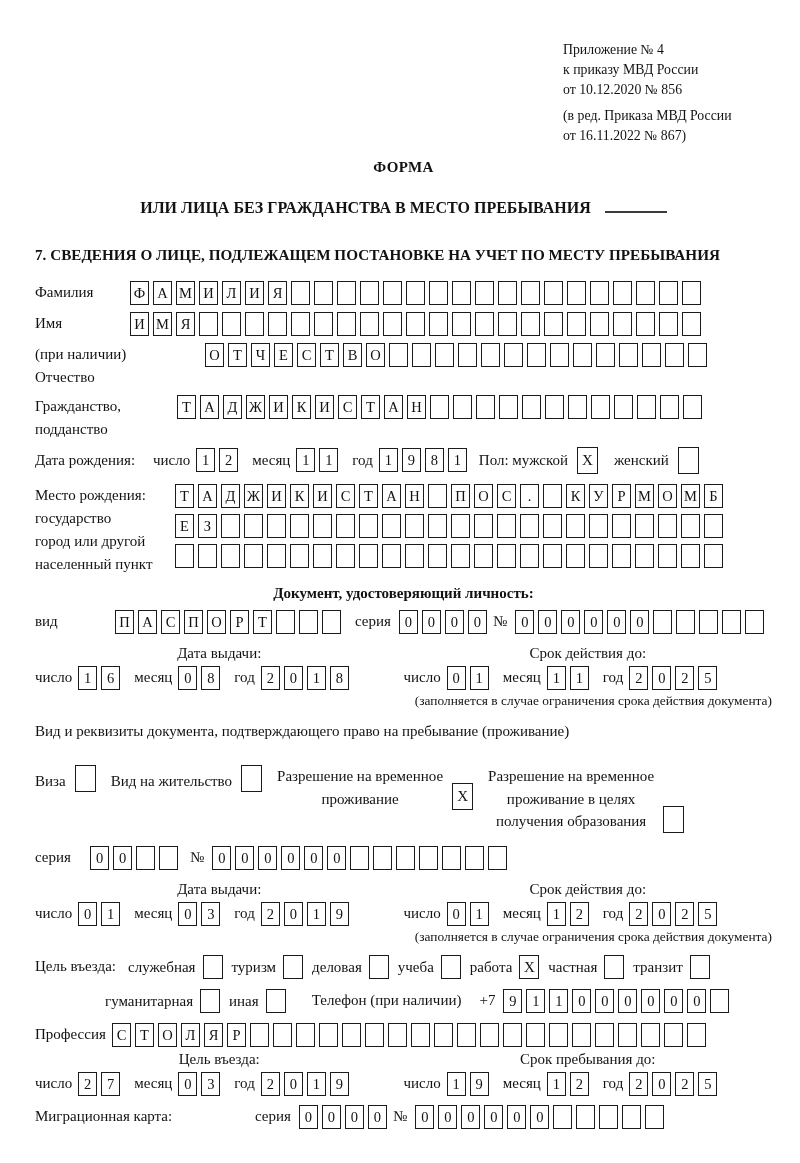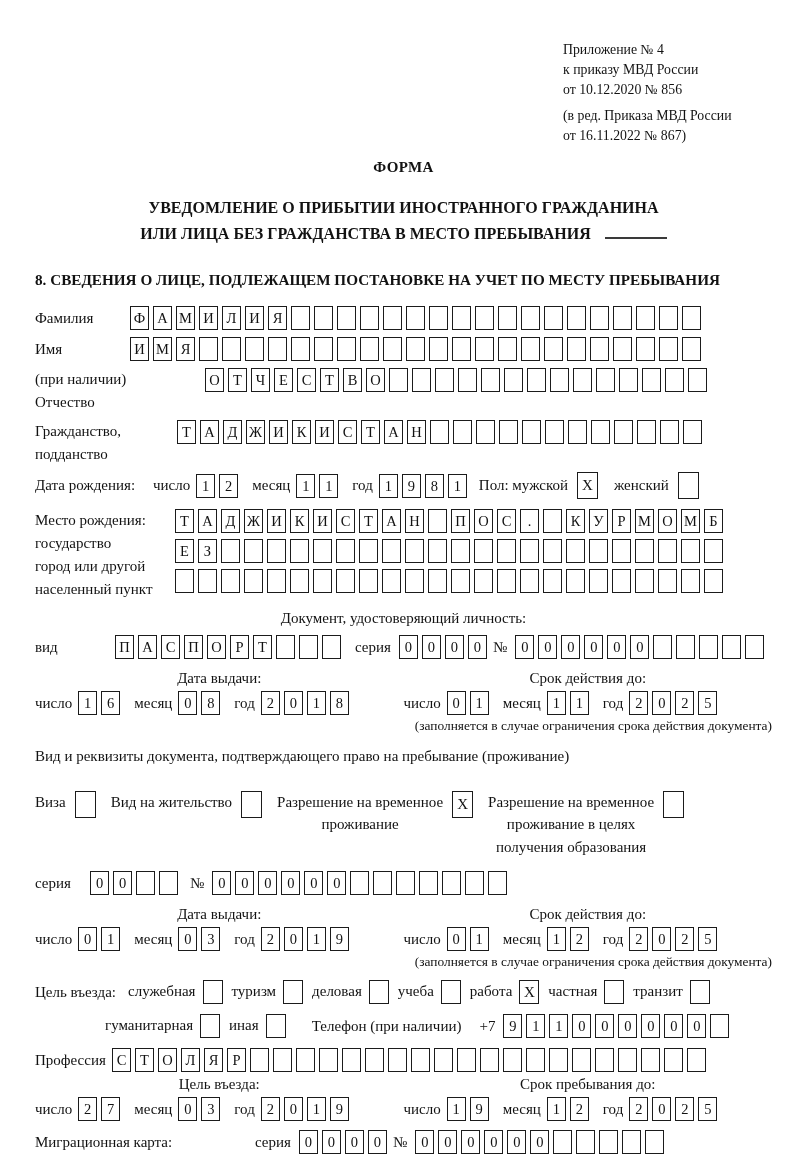--- a/index.html
+++ b/index.html
@@ -26,36 +26,36 @@
   .cbox{display:inline-block;flex:none;width:21px;height:27px;border:1.8px solid #1b1b1b;
         text-align:center;line-height:25px;font-size:15px;margin-left:9px;background:#fff}
   .lbl{flex:none}
   .w95{width:95px}.w170{width:170px}.w142{width:142px}.w140{width:140px}.w73{width:73px}.w80{width:80px}
 
   
   .stack{display:flex;align-items:flex-start;margin-bottom:6px}
   .stack .labels{flex:none;line-height:23px}
   .stack .rows .row{margin-bottom:6px}
 
-  .center-bold{text-align:center;font-weight:normal;font-size:15px;margin:9px 0 8px}
+  .center-bold{text-align:center;font-weight:bold;font-size:15px;margin:9px 0 8px}
 
   
   .datepair{display:flex;margin-bottom:3px}
   .datecol{flex:0 0 50%}
   .datecol.right{flex:1}
   .dhead{text-align:center;margin-bottom:4px}
   .drow{display:flex;align-items:center}
   .dlabel{flex:none;margin-right:6px}
   .dlabel.mid{margin-left:10px}
   .note{font-size:13.4px}
   .note-r{text-align:right;margin:1px 0 10px}
 
   
   .opts{display:flex;align-items:flex-start}
-  .opts .opt{display:inline-flex;align-items:flex-start;margin-right:15px}
+  .opts .opt{display:inline-flex;align-items:flex-end;margin-right:15px}
   .opts .opt:last-child{margin-right:0}
   .opt-label{white-space:pre-line;text-align:center;line-height:1.5}
   .opts-sm .opt{margin-right:9px}
   .opts-sm .cbox{width:20px;height:24px;line-height:22px;margin-left:7px}
   .opts-sm .opt-label{white-space:nowrap;text-align:left}
 
   .intro{margin:3px 0 21px;line-height:1.7}
   .indent{margin-left:70px}
   .phone-prefix{margin:0 8px 0 18px;flex:none}
 </style>
@@ -68,25 +68,24 @@
     <div>Приложение № 4</div>
     <div>к приказу МВД России</div>
     <div>от 10.12.2020 № 856</div>
     <div class="gap">(в ред. Приказа МВД России</div>
     <div>от 16.11.2022 № 867)</div>
   </div>
 
   <div class="forma">ФОРМА</div>
 
   <div class="title">
-    <div>УВЕДОМЛЕНИЕ О ПРИБЫТИИ ИНОСТРАННОГО ГРАЖДАНИНА</div>
     <div><span>ИЛИ ЛИЦА БЕЗ ГРАЖДАНСТВА В МЕСТО ПРЕБЫВАНИЯ</span><span class="tline"></span></div>
   </div>
 
-  <div class="sec">8. СВЕДЕНИЯ О ЛИЦЕ, ПОДЛЕЖАЩЕМ ПОСТАНОВКЕ НА УЧЕТ ПО МЕСТУ ПРЕБЫВАНИЯ</div>
+  <div class="sec">7. СВЕДЕНИЯ О ЛИЦЕ, ПОДЛЕЖАЩЕМ ПОСТАНОВКЕ НА УЧЕТ ПО МЕСТУ ПРЕБЫВАНИЯ</div>
 
   <div class="row">
     <span class="lbl w95">Фамилия</span>
     <span class="boxes">
         <span class="cell">Ф</span>
         <span class="cell">А</span>
         <span class="cell">М</span>
         <span class="cell">И</span>
         <span class="cell">Л</span>
         <span class="cell">И</span>

